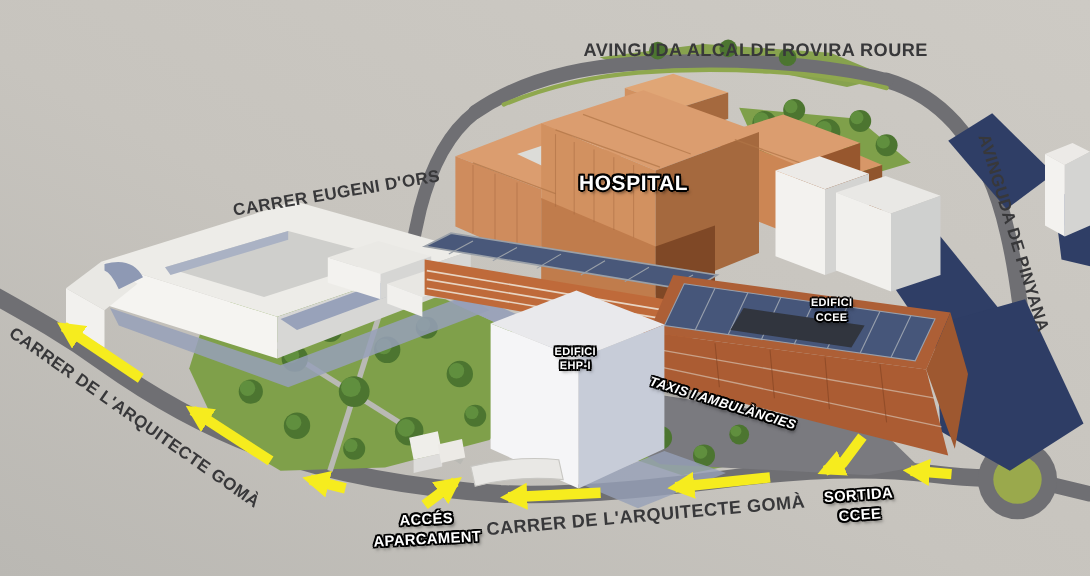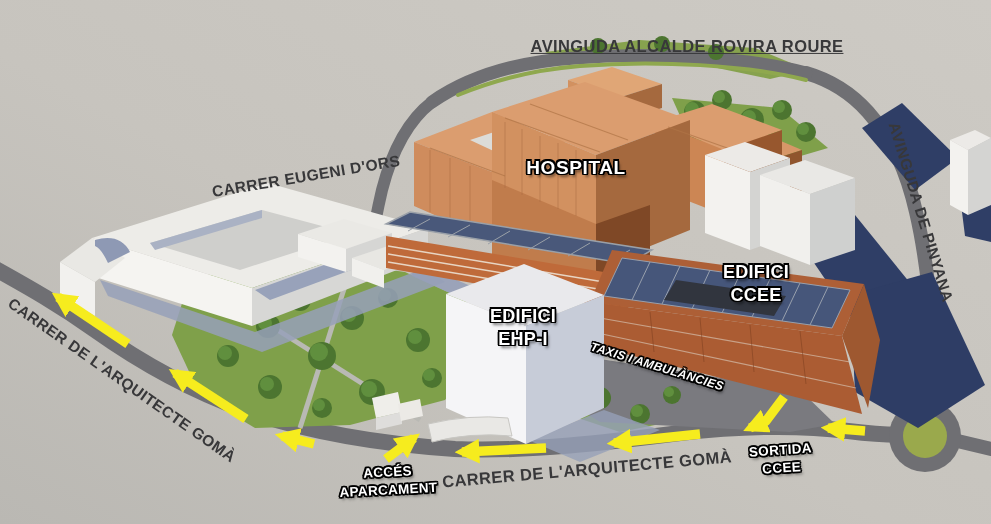--- a/index.html
+++ b/index.html
@@ -16,21 +16,21 @@
   }
   .street{font-size:15.5px;}
   .street.big{font-size:16.5px;}
   .white-out{
     color:#fff;font-weight:800;text-align:center;letter-spacing:.3px;
     text-shadow:-1.5px -1.5px 0 #000,1.5px -1.5px 0 #000,-1.5px 1.5px 0 #000,
                  1.5px 1.5px 0 #000,0 -1.7px 0 #000,0 1.7px 0 #000,
                  -1.7px 0 0 #000,1.7px 0 0 #000,2px 3px 3px rgba(0,0,0,.55);
   }
   .hospital-lbl{font-size:19px;letter-spacing:.6px;}
-  .bldg-lbl{font-size:18px;line-height:1.25;}
+  .bldg-lbl{font-size:10px;line-height:1.25;}
   .route-lbl{font-size:13.5px;line-height:1.3;}
   .taxis-lbl{font-size:12px;font-style:italic;font-weight:800;}
 </style>
 </head>
 <body>
 
 <div class="stage">
 
 <svg width="991" height="524" viewBox="0 0 991 524">
   <defs>
@@ -261,21 +261,21 @@
     <line x1="246" y1="419" x2="175" y2="373" marker-end="url(#ah)"></line>
     <line x1="314" y1="444" x2="282" y2="436" marker-end="url(#ah)"></line>
     <line x1="386" y1="459" x2="414" y2="438" marker-end="url(#ah)"></line>
     <line x1="546" y1="448" x2="462" y2="452" marker-end="url(#ah)"></line>
     <line x1="700" y1="434" x2="614" y2="443" marker-end="url(#ah)"></line>
     <line x1="865" y1="431" x2="828" y2="428" marker-end="url(#ah)"></line>
     <polyline points="784,397 766,421 750,428" marker-end="url(#ah)" stroke-linejoin="round"></polyline>
   </g>
 </svg>
 
-<div class="lbl street big" style="left:687px;top:46px;transform:translate(-50%,-50%);text-decoration:underline;">AVINGUDA ALCALDE ROVIRA ROURE</div>
+<div class="lbl street big" style="left:687px;top:46px;transform:translate(-50%,-50%);">AVINGUDA ALCALDE ROVIRA ROURE</div>
 
 <div class="lbl street" style="left:306px;top:176px;transform:translate(-50%,-50%) rotate(-9.5deg);">CARRER EUGENI D'ORS</div>
 
 <div class="lbl street" style="left:921px;top:212px;transform:translate(-50%,-50%) rotate(73deg);">AVINGUDA DE PINYANA</div>
 
 <div class="lbl street" style="left:122px;top:380px;transform:translate(-50%,-50%) rotate(35deg);">CARRER DE L'ARQUITECTE GOMÀ</div>
 
 <div class="lbl street big" style="left:587px;top:469px;transform:translate(-50%,-50%) rotate(-5deg);">CARRER DE L'ARQUITECTE GOMÀ</div>
 
 <div class="lbl white-out hospital-lbl" style="left:576px;top:168px;transform:translate(-50%,-50%);">HOSPITAL</div>

